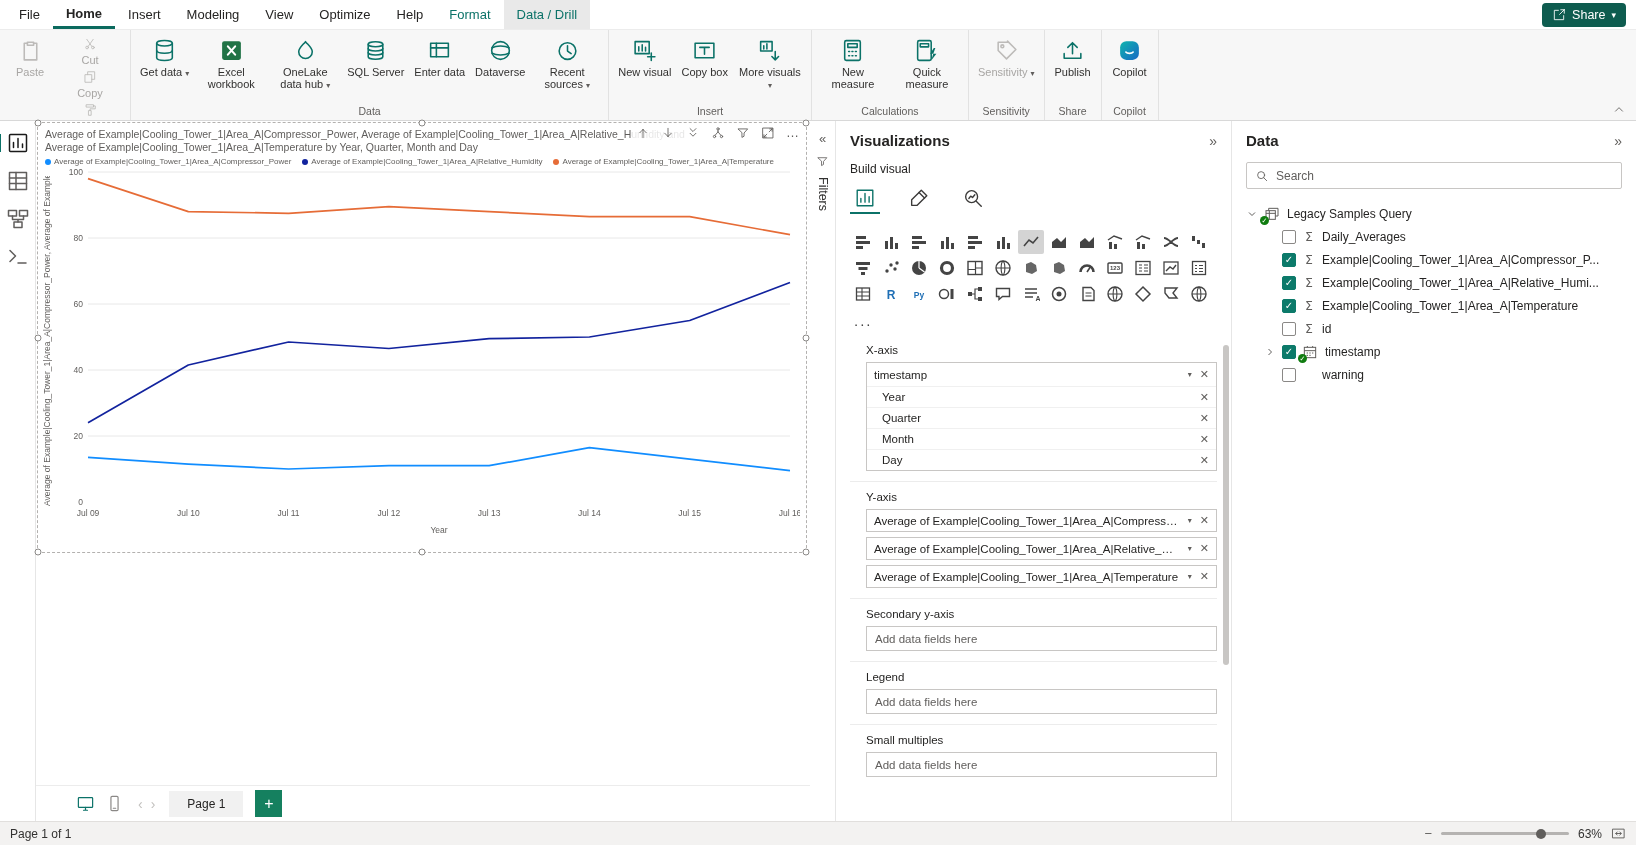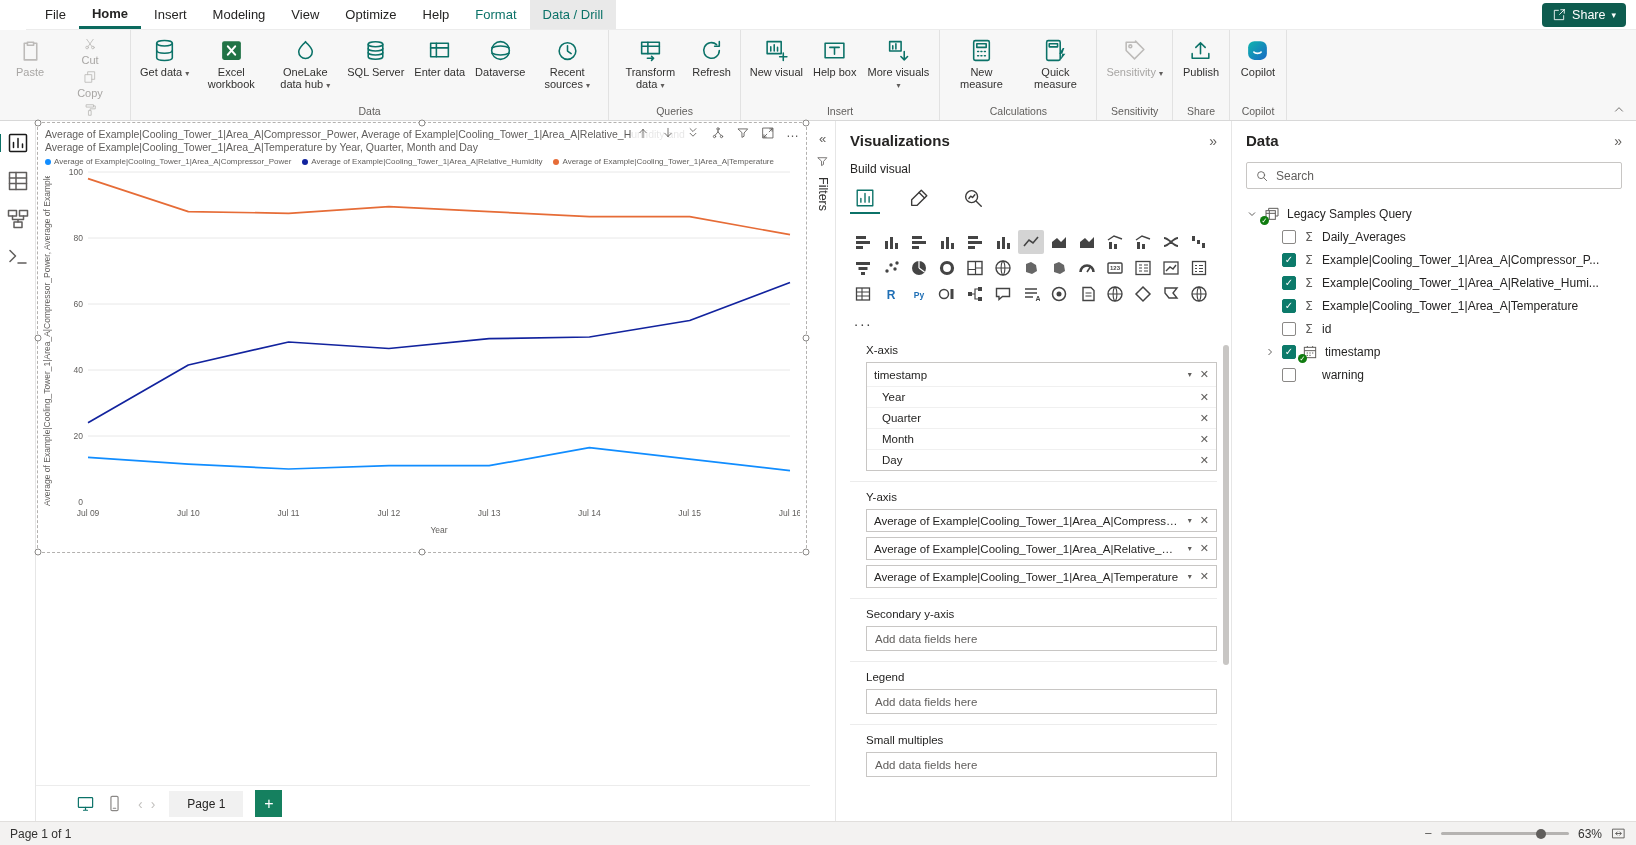--- a/index.html
+++ b/index.html
@@ -2,21 +2,21 @@
 <html><head>
 <meta charset="utf-8">
 <style>
   * { box-sizing: border-box; margin: 0; padding: 0; }
   html,body { width:1636px; height:845px; overflow:hidden; }
   body { font-family:"Liberation Sans","DejaVu Sans",sans-serif; font-size:12px; color:#252423; background:#fff; display:flex; flex-direction:column; }
   .icon { display:inline-flex; }
   .icon svg { width:100%; height:100%; fill:none; stroke:currentColor; stroke-width:1.5; stroke-linecap:round; stroke-linejoin:round; }
 
   
-  .menubar { height:30px; display:flex; align-items:stretch; background:#fff; border-bottom:1px solid #ececec; position:relative; padding-left:6px;margin-left:26px; }
+  .menubar { height:30px; display:flex; align-items:stretch; background:#fff; border-bottom:1px solid #ececec; position:relative; padding-left:6px; }
   .mitem { display:flex; align-items:center; padding:0 13px; font-size:13px; color:#252423; cursor:default; }
   .mitem.active { font-weight:bold; border-bottom:3px solid #0b6a5e;text-align:center; }
   .mitem.contextual { color:#0b7268; }
   .mitem.ctx-selected { background:#e9e9e9; }
   .share-btn { position:absolute; right:10px; top:3px; height:24px; background:#0e5c4f; color:#fff; border-radius:4px; display:flex; align-items:center; gap:6px; padding:0 10px; font-size:12.5px; }
   .share-btn .icon { width:14px; height:14px; }
   .share-btn .dd { font-size:9px; }
 
   
   .ribbon { height:91px; background:#f7f7f7; border-bottom:1px solid #d8d8d8; display:flex; position:relative; padding-left:2px; }
@@ -265,59 +265,35 @@
             <div class="lbl">Recent sources <span class="dd">▾</span></div>
           </div>
         </div>
         <div class="rlabel">Data</div>
       </div>
       <div class="rgroup">
         <div class="ritems">
           <div class="rb">
             <span class="icon" style="width:25px;height:25px">
               <svg viewBox="0 0 24 24">
-                <rect x="3.5" y="4" width="17" height="11"></rect>
-                <path d="M3.5 8h17M9.5 4v11"></path>
-                <path d="M9 19.5h6m0 0l-2-2m2 2l-2 2"></path>
-              </svg>
-            </span>
-            <div class="lbl">Transform data <span class="dd">▾</span></div>
-          </div>
-          <div class="rb">
-            <span class="icon" style="width:25px;height:25px">
-              <svg viewBox="0 0 24 24">
-                <path d="M19.5 12a7.5 7.5 0 1 1-2.6-5.7"></path>
-                <path d="M19.5 3.5V8H15"></path>
-              </svg>
-            </span>
-            <div class="lbl">Refresh</div>
-          </div>
-        </div>
-        <div class="rlabel">Queries</div>
-      </div>
-      <div class="rgroup">
-        <div class="ritems">
-          <div class="rb">
-            <span class="icon" style="width:25px;height:25px">
-              <svg viewBox="0 0 24 24">
                 <rect x="3" y="3.5" width="13.5" height="11.5"></rect>
                 <path d="M6.5 12.5v-4M9.8 12.5V6.5M13 12.5V9"></path>
                 <path d="M18.5 14.5v7M15 18h7"></path>
               </svg>
             </span>
             <div class="lbl">New visual</div>
           </div>
           <div class="rb">
             <span class="icon" style="width:25px;height:25px">
               <svg viewBox="0 0 24 24">
                 <rect x="3" y="5" width="18" height="14"></rect>
                 <path d="M7.5 9h9M12 9v6.5"></path>
               </svg>
             </span>
-            <div class="lbl">Help box</div>
+            <div class="lbl">Copy box</div>
           </div>
           <div class="rb">
             <span class="icon" style="width:25px;height:25px">
               <svg viewBox="0 0 24 24">
                 <rect x="3.5" y="3.5" width="11" height="9"></rect>
                 <path d="M6.5 10.5v-3M9.5 10.5v-5"></path>
                 <path d="M17.5 13v8m0 0l-3.2-3.2M17.5 21l3.2-3.2"></path>
               </svg>
             </span>
             <div class="lbl">More visuals <span class="dd">▾</span></div>

